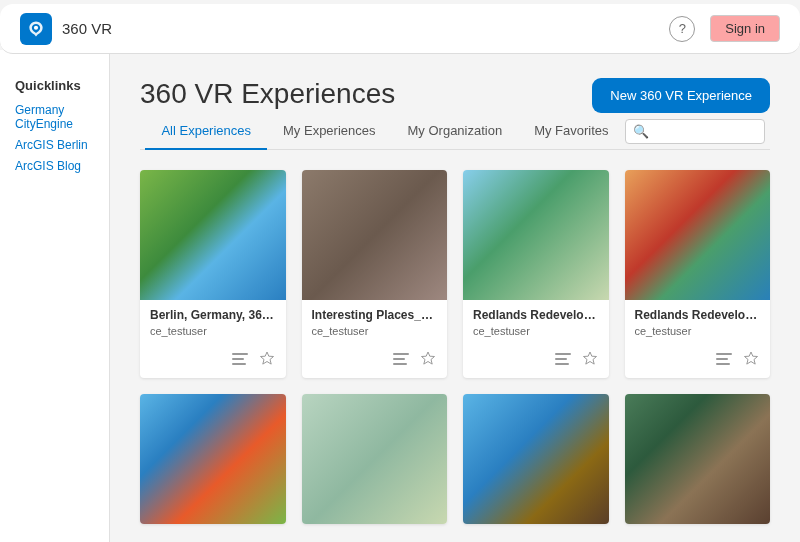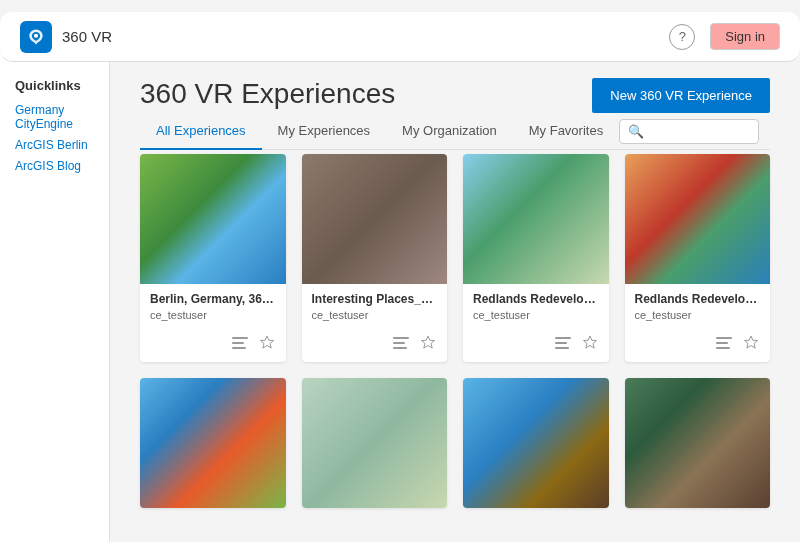--- a/index.html
+++ b/index.html
@@ -2,21 +2,21 @@
 <html><head>
   <meta charset="utf-8">
   <style>
     * { box-sizing: border-box; margin: 0; padding: 0; }
     body { font-family: 'Helvetica Neue', Arial, sans-serif; background: #f4f4f4; color: #333; font-size: 14px; }
 
     
     .header {
       display: flex; align-items: center; justify-content: space-between;
       background: #fff; padding: 0 20px; height: 50px;
-      border-bottom: 1px solid #ddd; position: fixed; top: 12px; left: 0; right: 0; z-index: 100; border-radius: 13px;
+      border-bottom: 1px solid #ddd; position: fixed; top: 4px; left: 0; right: 0; z-index: 100; border-radius: 13px;
     }
     .header-left { display: flex; align-items: center; gap: 10px; }
     .logo-icon {
       width: 32px; height: 32px; background: #0077cc; border-radius: 6px;
       display: flex; align-items: center; justify-content: center; color: white; font-size: 16px;
     }
     .app-title { font-size: 15px; color: #333; font-weight: 500; }
     .header-right { display: flex; align-items: center; gap: 15px; }
     .help-btn {
       width: 26px; height: 26px; border-radius: 50%; border: 1.5px solid #999;
@@ -44,28 +44,28 @@
 
     
     .main { flex: 1; padding: 28px 30px; background: #f4f4f4; }
 
     
     .page-header {
       display: flex; justify-content: space-between; 
     }
     .page-title { font-size: 28px; font-weight: 300; color: #333; }
     .new-btn {
-      background: #0077cc; color: #fff; border: none; border-radius: 2px;
+      background: #0077cc; color: #fff; border: none; border-radius: 9px;
       padding: 10px 18px; font-size: 13px; cursor: pointer; font-weight: 500;
     }
 
     
     .tabs-row {
-      display: flex; align-items: center; justify-content: flex-start;
-      border-bottom: 1px solid #ddd; margin-bottom: 4px;
+      display: flex; align-items: center; justify-content: center;
+      border-bottom: 1px solid #ddd; margin-bottom: 20px;
     }
     .tabs { display: flex; gap: 0; }
     .tab {
       padding: 10px 16px; font-size: 13px; color: #555; cursor: pointer;
       border-bottom: 2px solid transparent; margin-bottom: -1px;
     }
     .tab.active { color: #0077cc; border-bottom: 2px solid #0077cc; font-weight: 500; }
 
     
     .search-box {

